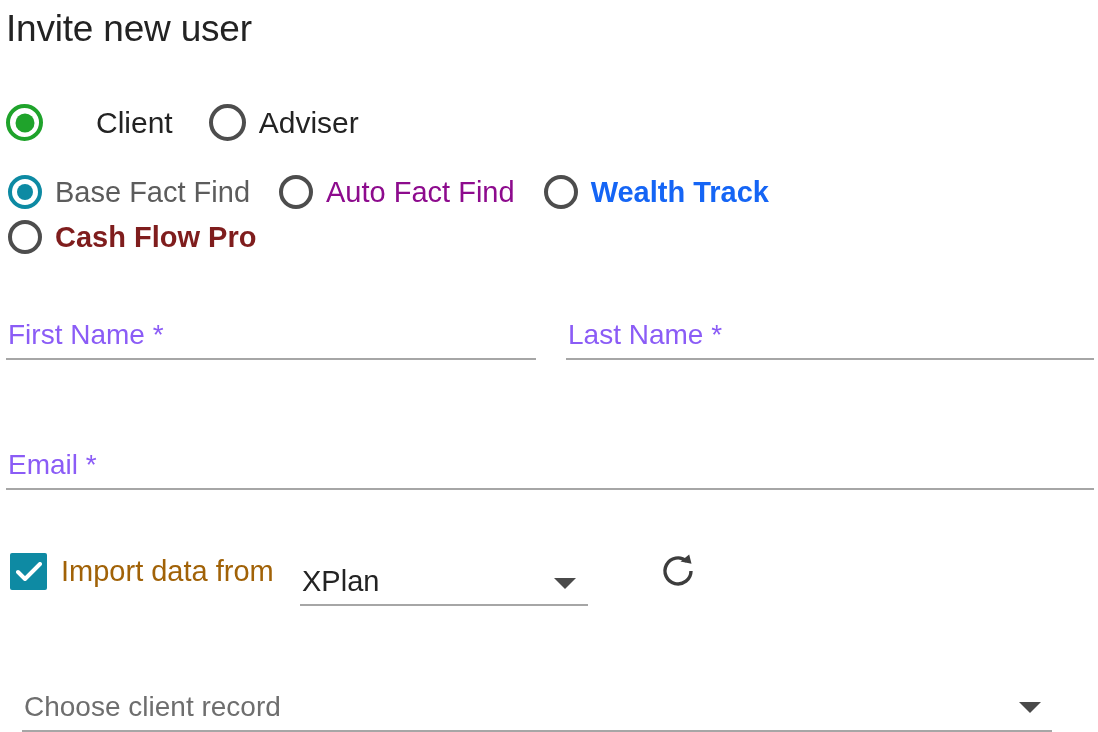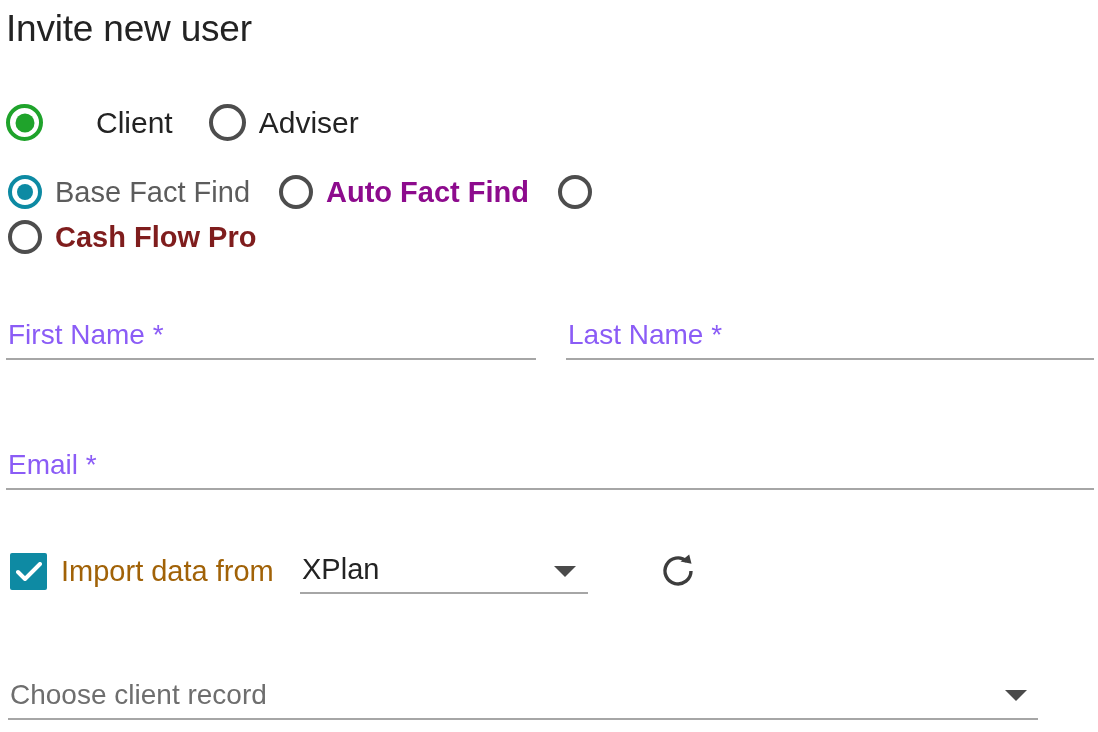--- a/index.html
+++ b/index.html
@@ -87,21 +87,21 @@
 
   .radio-label {
     margin-left: 13px;
     font-size: 29px;
     line-height: 34px;
     color: #232323;
     white-space: nowrap;
   }
   .radio-label.lg-label { font-size: 30px; }
   .radio-label.muted { color: #5c5c5c; }
-  .radio-label.purple { color: #8d0b8d; font-weight: bold; }
+  .radio-label.purple { color: #8d0b8d; font-weight: normal; }
   .radio-label.blue   { color: #1565f5; font-weight: bold; }
   .radio-label.green  { color: #7f1d1d; font-weight: bold; }
 
   
   .field {
     position: absolute;
   }
   .field .placeholder {
     position: absolute;
     left: 2px;
@@ -140,20 +140,21 @@
     position: absolute;
     font-size: 29px;
     line-height: 34px;
     color: #a16207;
     white-space: nowrap;
   }
 
   
   .select {
     position: absolute;
+    margin-top: 12px;
   }
   .select .value {
     position: absolute;
     left: 2px;
     bottom: 8px;
     font-size: 29px;
     line-height: 34px;
     color: #232323;
     white-space: nowrap;
   }
@@ -223,20 +224,21 @@
       <span class="radio sm">
         
       </span>
       <span class="radio-label purple">Auto Fact Find</span>
     </div>
 
     <div class="radio-opt">
       <span class="radio sm">
         
       </span>
+      <span class="radio-label blue">Wealth Track</span>
     </div>
   </div>
 
   <div class="radio-row" style="left:8px; top:220px;">
     <div class="radio-opt">
       <span class="radio sm">
         
       </span>
       <span class="radio-label green">Cash Flow Pro</span>
     </div>
@@ -271,19 +273,19 @@
     <div class="underline"></div>
   </div>
 
   <div class="refresh-btn" style="left:658px; top:551px;">
     <svg width="40" height="40" viewBox="0 0 40 40">
       <path d="M33 20 A13 13 0 1 1 28.6 10.2" fill="none" stroke="#3d3d3d" stroke-width="3.4" stroke-linecap="butt"></path>
       <polygon points="33.5,12.8 22.5,10.6 31.2,3.6" fill="#3d3d3d"></polygon>
     </svg>
   </div>
 
-  <div class="select" style="left:8px; top:672px; width:1030px; height:48px;">
+  <div class="select" style="left:22px; top:672px; width:1030px; height:48px;">
     <div class="value placeholder-text">Choose client record</div>
     <span class="caret" style="right:11px; top:18px;"></span>
     <div class="underline"></div>
   </div>
 
 </div>
 
 </body></html>

